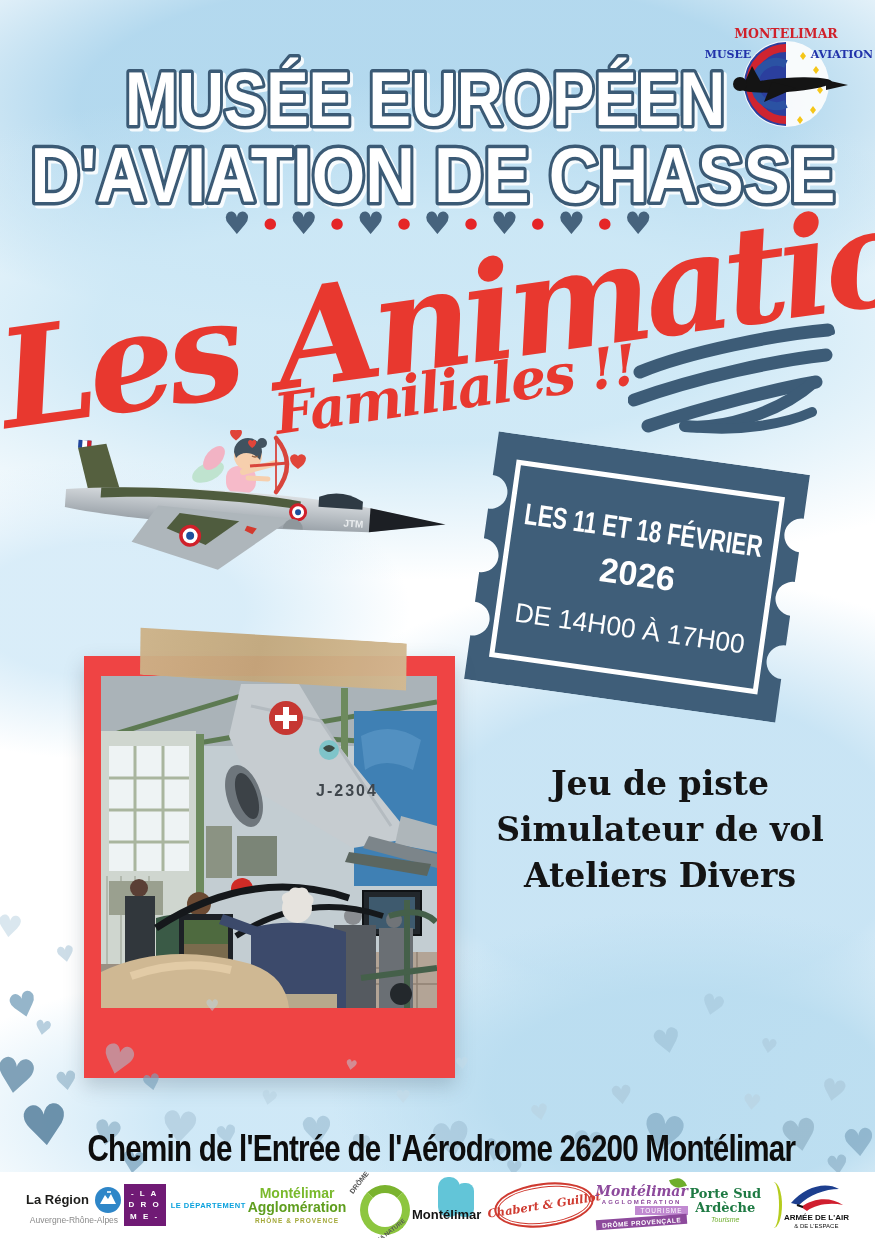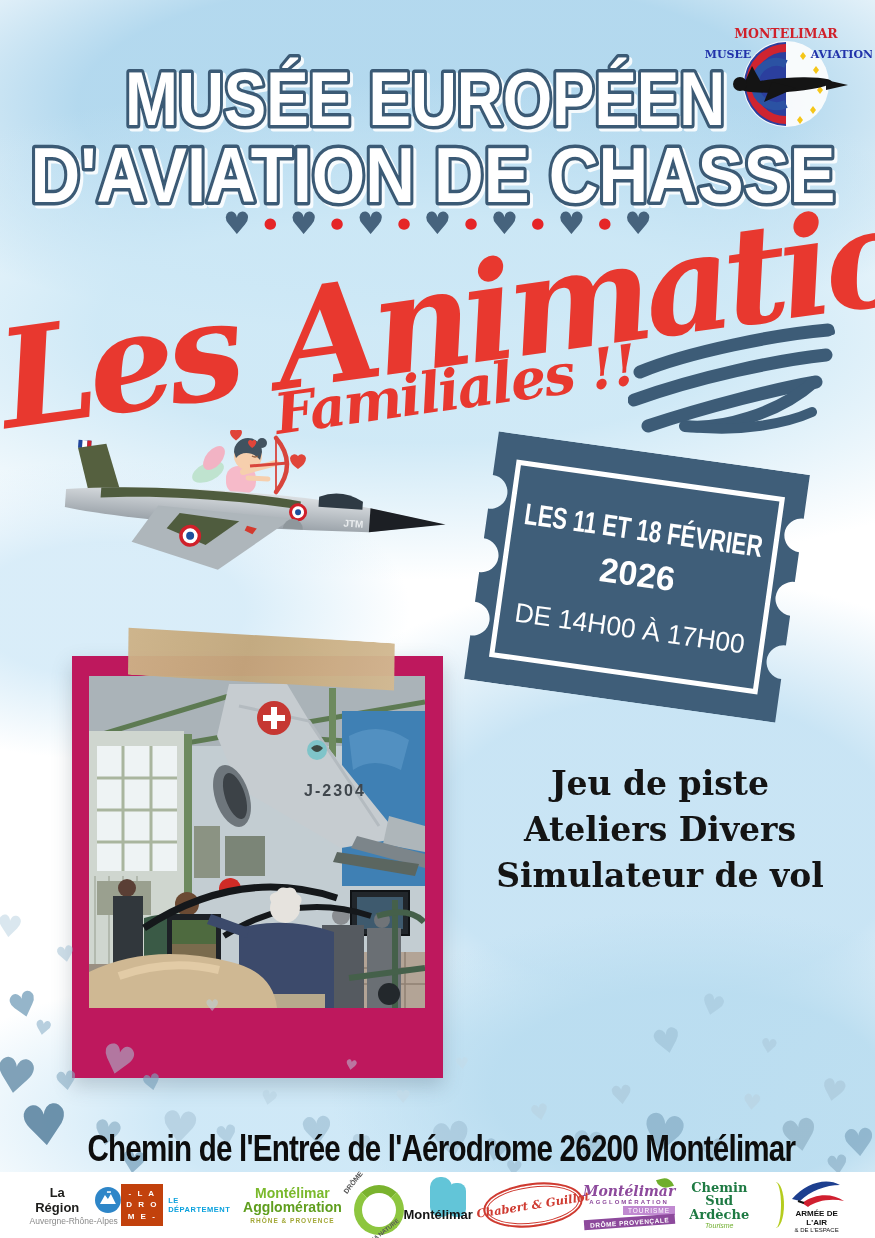--- a/index.html
+++ b/index.html
@@ -37,21 +37,21 @@
     transform:rotate(-8deg);transform-origin:50% 50%;white-space:nowrap;}
   .subheadline{left:255px;top:356px;width:400px;text-align:center;
     font-family:"DejaVu Serif",serif;font-style:italic;font-weight:bold;
     font-size:56px;letter-spacing:-2px;color:#e8382f;transform:rotate(-8deg);white-space:nowrap;}
 
   
   .ticket{left:452px;top:452px;transform:rotate(8deg);transform-origin:50% 50%;}
   .ticket text{font-family:"Liberation Sans",sans-serif;fill:#fff;}
 
   
-  .polaroid{left:72px;top:656px;width:371px;height:422px;background:#be185d;
+  .polaroid{left:84px;top:656px;width:371px;height:422px;background:#ef4444;
     box-shadow:0 8px 18px rgba(60,80,95,.25);}
   .photo{position:absolute;left:17px;top:20px;width:336px;height:332px;overflow:hidden;background:#c3cdd2;}
   .tape{position:absolute;left:52px;top:-22px;width:272px;height:50px;
     background:linear-gradient(100deg,#cdb289 0%,#c2a77c 45%,#d3ba92 100%);
     opacity:.96;transform:rotate(4deg);
     clip-path:polygon(1% 6%,99% 0,100% 94%,2% 100%);
     box-shadow:0 2px 5px rgba(90,70,40,.25);}
 
   
   .activities{left:445px;top:753px;width:430px;text-align:center;
@@ -67,21 +67,21 @@
   .bheart{position:absolute;font-family:"DejaVu Sans",sans-serif;line-height:1;}
 
   
   .footer{left:0;top:1172px;width:875px;height:66px;background:#fff;
     display:flex;align-items:center;justify-content:space-between;padding:16px 26px;box-sizing:border-box;}
   .logo{display:flex;flex-direction:column;align-items:center;justify-content:center;text-align:center;}
   .lr-row{display:flex;align-items:center;gap:5px;}
   .lr-name{font-weight:bold;font-size:13px;color:#1d1d1b;}
   .lr-sub{font-size:8.5px;color:#8a8a8a;margin-top:1px;}
   .drome-wrap{display:flex;align-items:center;gap:5px;}
-  .drome-box{width:42px;height:42px;background:#c2410c;color:#fff;display:flex;
+  .drome-box{width:42px;height:42px;background:#701a75;color:#fff;display:flex;
     flex-direction:column;align-items:center;justify-content:center;
     font-size:8px;font-weight:bold;letter-spacing:2px;line-height:1.4;}
   .drome-dep{font-size:7.5px;font-weight:bold;color:#0aa1dd;letter-spacing:.5px;}
   .ma-1{font-size:14px;font-weight:bold;color:#7ab92c;line-height:1;}
   .ma-2{font-size:14px;font-weight:bold;color:#5f9e1e;line-height:1.1;}
   .ma-sub{font-size:6.5px;color:#a3a838;font-weight:bold;letter-spacing:1px;margin-top:2px;}
   .dn-wrap{position:relative;width:62px;height:56px;}
   .dn-ring{position:absolute;left:12px;top:8px;width:34px;height:34px;border:8px solid #8dc63f;
     border-radius:50%;border-top-color:#7ab32e;}
   .dn-t1{position:absolute;left:-2px;top:2px;font-size:7px;font-weight:bold;color:#555;transform:rotate(-52deg);}
@@ -324,22 +324,22 @@
             <path d="M288,240 Q320,230 335,246"></path>
         </g>
         <circle cx="300" cy="318" r="11" fill="#23282c"></circle>
       </svg>
     </div>
     <div class="tape"></div>
   </div>
 
   <div class="abs activities">
     <div>Jeu de piste</div>
+    <div>Simulateur de vol</div>
     <div>Ateliers Divers</div>
-    <div>Simulateur de vol</div>
   </div>
 
   <div>
     <span class="bheart" style="left:8px;top:988px;font-size:34px;color:#7ba3bd;opacity:.8;transform:rotate(-15deg);">♥</span>
     <span class="bheart" style="left:34px;top:1018px;font-size:20px;color:#9dbdd2;opacity:.7;transform:rotate(10deg);">♥</span>
     <span class="bheart" style="left:-6px;top:1052px;font-size:48px;color:#6d93ad;opacity:.85;transform:rotate(8deg);">♥</span>
     <span class="bheart" style="left:55px;top:1068px;font-size:26px;color:#87abc2;opacity:.6;transform:rotate(-8deg);">♥</span>
     <span class="bheart" style="left:100px;top:1040px;font-size:40px;color:#a9c6d8;opacity:.55;transform:rotate(14deg);">♥</span>
     <span class="bheart" style="left:142px;top:1072px;font-size:22px;color:#7ba3bd;opacity:.65;transform:rotate(-12deg);">♥</span>
     <span class="bheart" style="left:20px;top:1098px;font-size:56px;color:#5f87a3;opacity:.9;transform:rotate(-6deg);">♥</span>
@@ -424,21 +424,21 @@
     <div class="logo mt-wrap">
       <div class="mt-leaf"></div>
       <span class="mt-1">Montélimar</span>
       <span class="mt-2">AGGLOMÉRATION</span>
       <span class="mt-3">TOURISME</span>
       <span class="mt-4">DRÔME PROVENÇALE</span>
     </div>
 
     <div class="ps-wrap">
       <div class="logo">
-        <span class="ps-1">Chemin Sud</span>
+        <span class="ps-1">Porte Sud</span>
         <span class="ps-1">Ardèche</span>
         <span class="ps-sub">Tourisme</span>
       </div>
       <div class="ps-curve"></div>
     </div>
 
     <div class="logo">
       <svg width="58" height="32" viewBox="0 0 58 32">
         <path d="M4,22 C18,6 38,0 52,8 C38,8 22,14 12,24 Z" fill="#1d3f8f"></path>
         <path d="M14,26 C28,16 44,16 56,24 C42,21 28,24 20,30 Z" fill="#d01f2f"></path>

